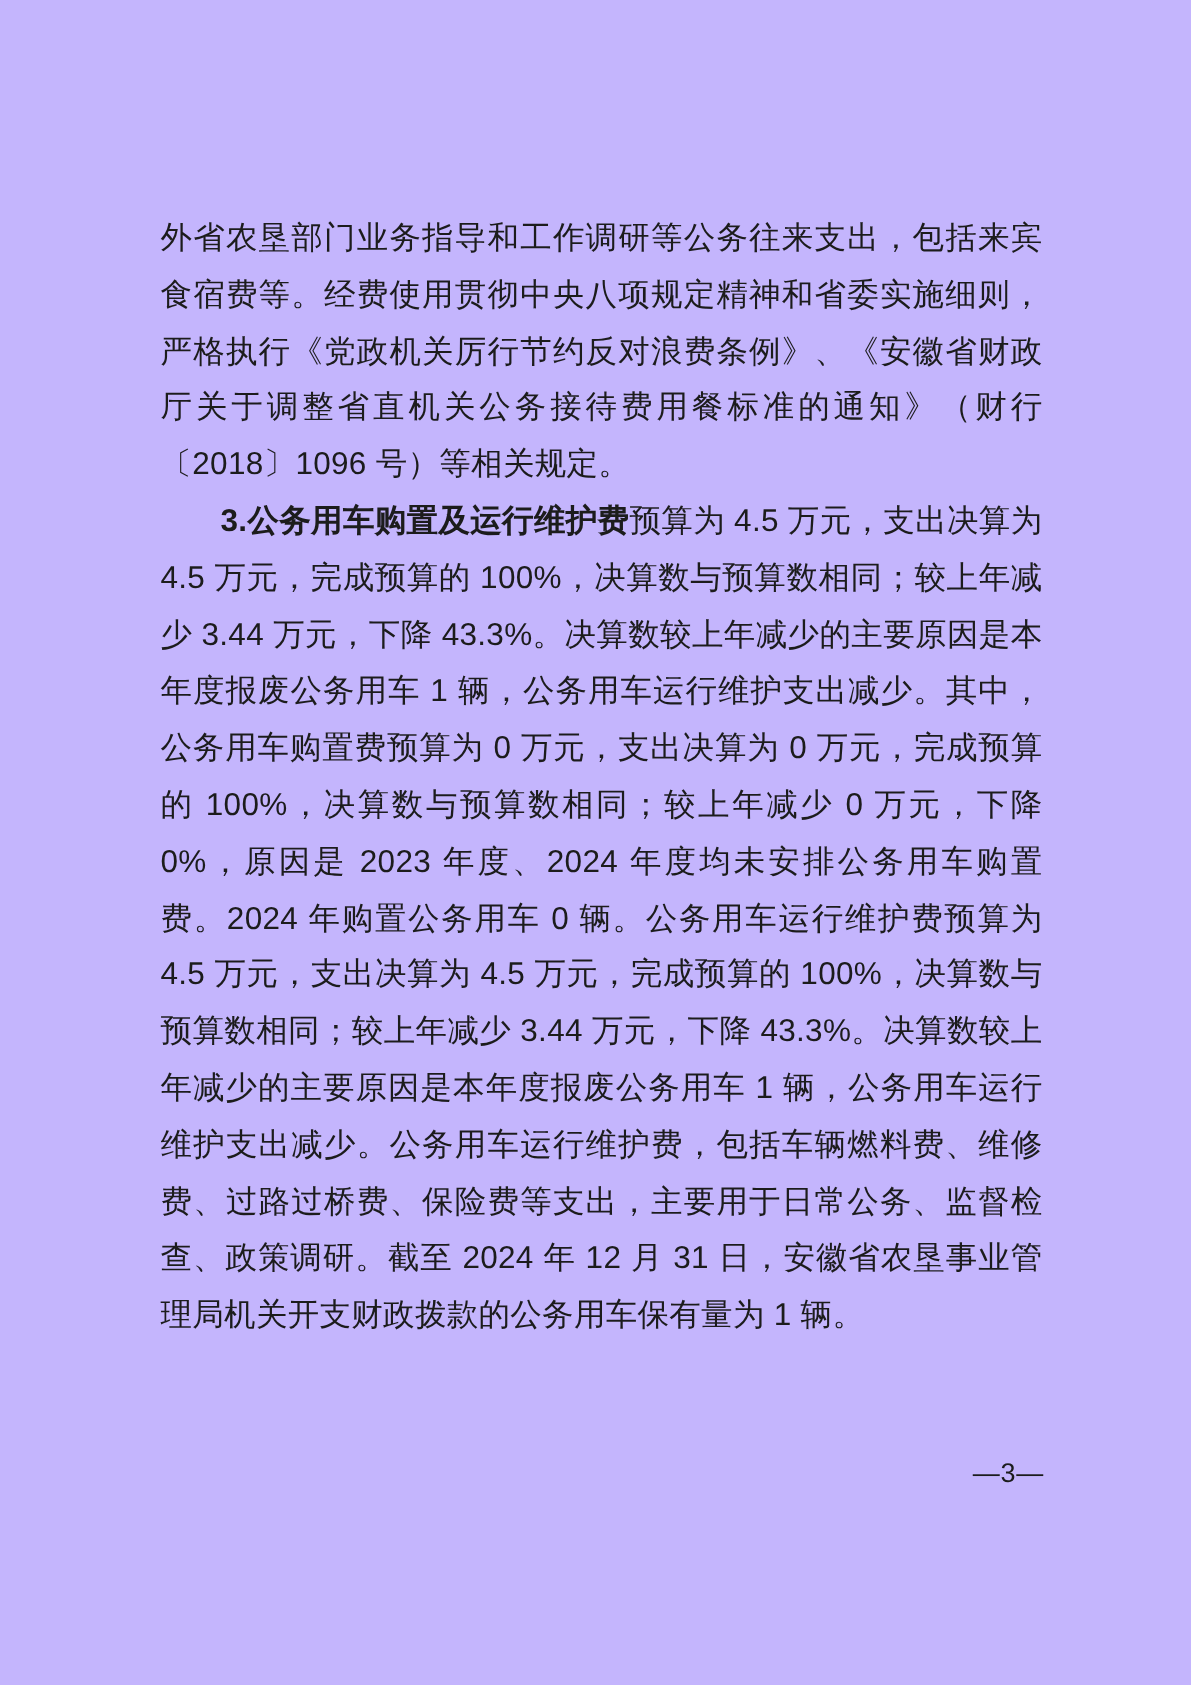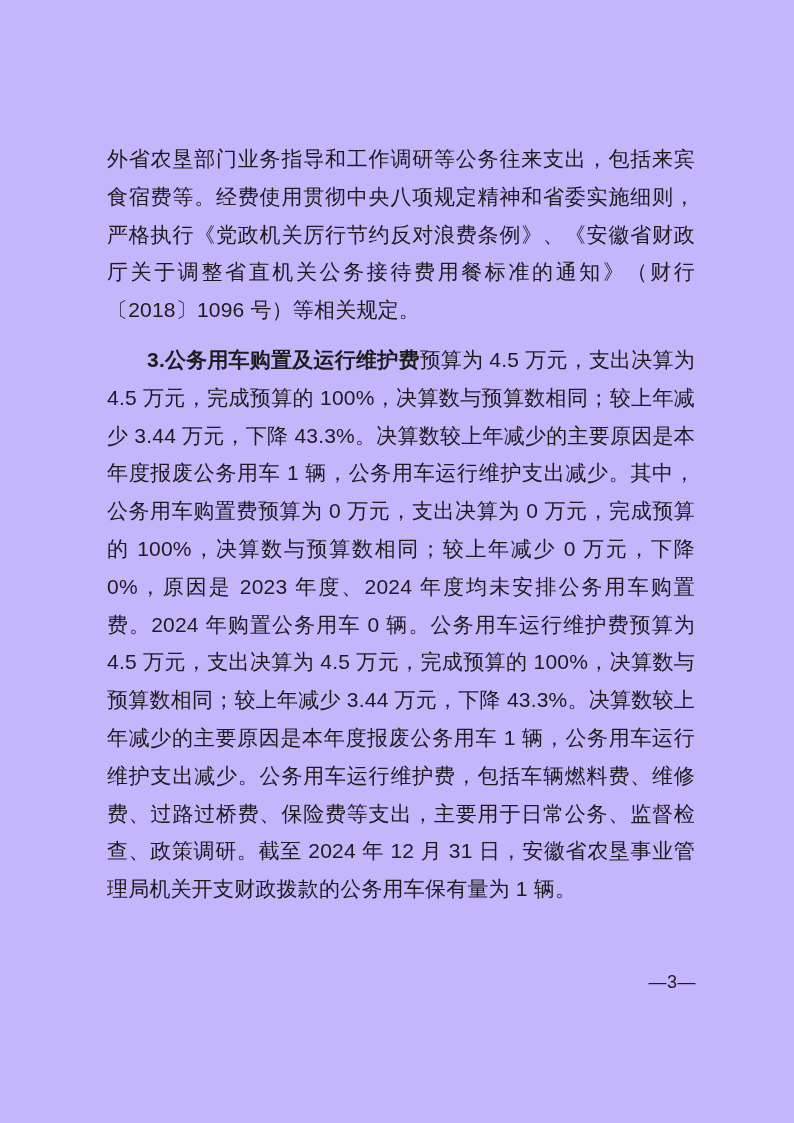--- a/index.html
+++ b/index.html
@@ -25,21 +25,20 @@
     line-height: 37.8px;
     text-align: justify;
     letter-spacing: 0.2px;
   }
   .para {
     margin: 0;
     padding: 0;
   }
   .para.indent {
     text-indent: 40px;
-    margin-top: 12px;
   }
   .bold-lead {
     font-weight: bold;
   }
   .page-footer {
     position: absolute;
     top: 972px;
     right: 98px;
     font-size: 18px;
     letter-spacing: 0.5px;

